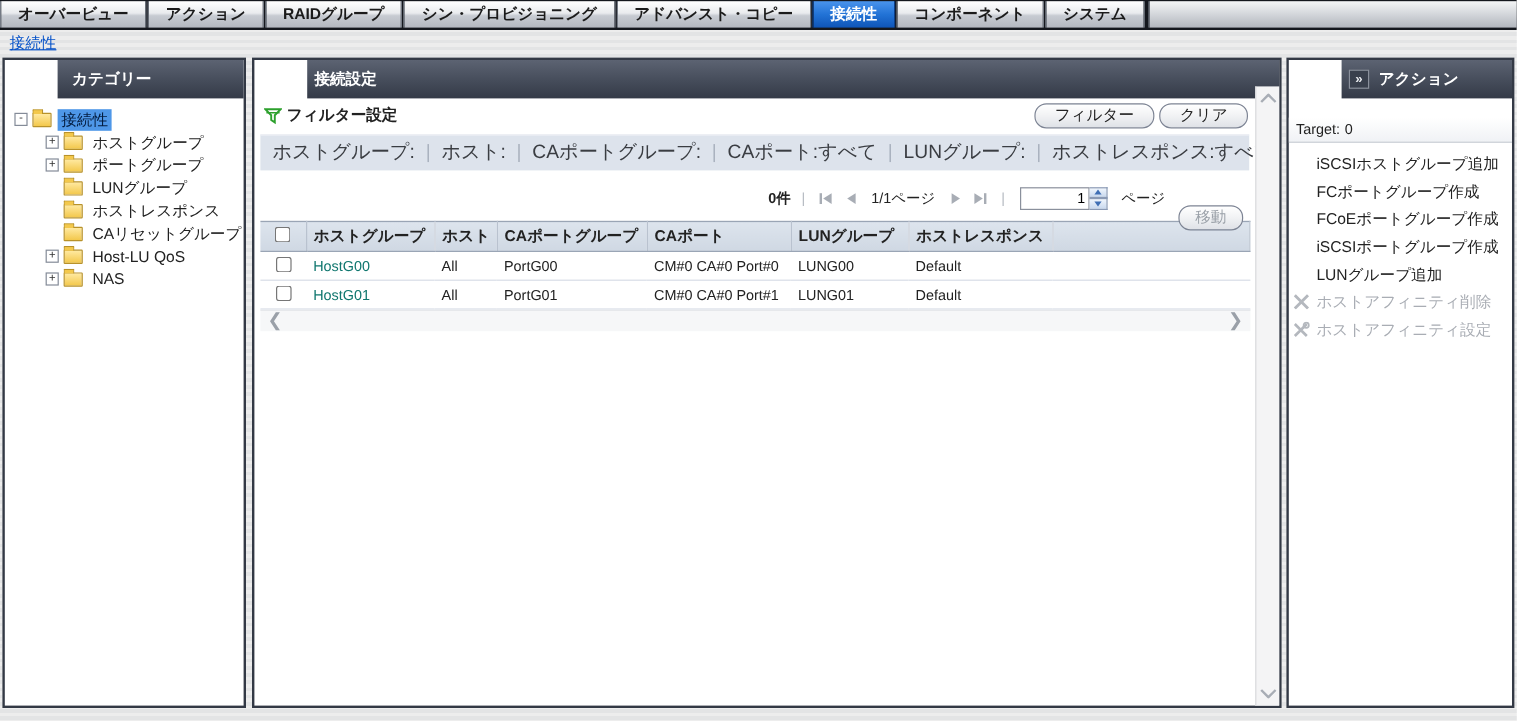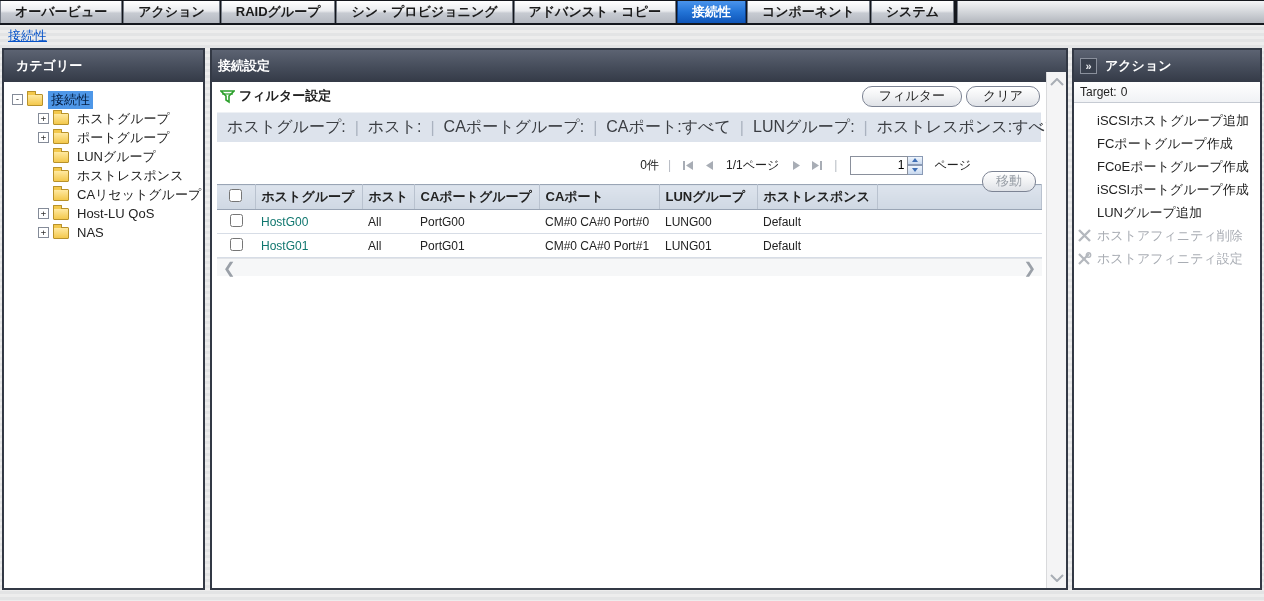--- a/index.html
+++ b/index.html
@@ -33,21 +33,21 @@
   .breadcrumb-bar { position:absolute; left:0; top:25px; width:1264px; height:22px;
     display:flex; align-items:center; padding-left:8px; }
   .breadcrumb-link { color:#0652c8; text-decoration:underline; font-size:13px; cursor:pointer; }
 
   
   .panel { position:absolute; top:48px; bottom:11px; background:#ffffff;
     border:2px solid #333945; }
   .panel-header { height:22px;
     background:linear-gradient(180deg,#5c6372 0%,#454c5a 55%,#343a47 100%);
     color:#ffffff; font-size:13px; font-weight:bold;
-    display:flex; align-items:center; padding:16px 6px; }
+    display:flex; align-items:center; padding:16px 6px;margin-left:44px; }
 
   .panel-left  { left:2px;    width:203px; }
   .panel-main  { left:210px;  width:858px; }
   .panel-right { left:1072px; width:190px; }
 
   
   .tree { padding:8px 4px 4px 8px; font-size:13px; }
   .tree-row { display:flex; align-items:center; height:19px; cursor:pointer; white-space:nowrap; }
   .tree-indent { width:26px; flex:0 0 26px; }
   .expander { width:11px; height:11px; flex:0 0 11px; border:1px solid #848b98; background:#fff;
@@ -76,21 +76,21 @@
     font-size:13px; color:#222; cursor:pointer; font-family:inherit; }
   .btn.disabled { color:#9aa0a8; padding:0 13px;margin-top:32px; }
 
   .filter-summary { margin:2px 5px 0 5px; background:#dde3ec; border-top:1px solid #eef1f5;
     height:30px; display:flex; align-items:center; padding:0 10px; color:#3a3d42; font-size:16px; }
   .filter-summary .fitem { white-space:nowrap; }
   .filter-summary .fsep { margin:0 9px; color:#aab2bf; }
 
   .pager { display:flex; align-items:center; justify-content:flex-end;
     margin:12px 10px 8px 0; height:22px; gap:5px; }
-  .pager .count { font-weight:normal;margin-left:22px; }
+  .pager .count { font-weight:bold;margin-left:22px; }
   .pager .psep { color:#b5bac2; margin:0 4px; }
   .pgbtn { display:flex; align-items:center; justify-content:center; width:16px; height:16px; cursor:pointer; }
   .pageinfo { margin:0 4px; }
   .spinbox { display:inline-flex; align-items:stretch; margin-left:4px; }
   .spin-input { width:58px; height:19px; border:1px solid #8a909c; font-size:12px;
     text-align:right; padding-right:3px; font-family:inherit; }
   .spin-btns { display:flex; flex-direction:column; width:15px; }
   .spin-btn { flex:1; border:1px solid #8a9ab5; border-left:none;
     background:linear-gradient(180deg,#f0f6fd,#c8d8ee); display:flex; align-items:center;
     justify-content:center; cursor:pointer; padding:0; }
@@ -117,21 +117,21 @@
     display:flex; align-items:center; justify-content:space-between; padding:0 6px;
     color:#9aa0a8; font-size:15px; }
   .hscroll span { cursor:pointer; line-height:14px; }
 
   
   .collapse-btn { width:17px; height:16px; background:#39404d; border:1px solid #8a909c;
     color:#e8eaee; font-size:11px; display:flex; align-items:center; justify-content:center;
     margin-right:8px; cursor:pointer; }
   .target-bar { height:21px; background:linear-gradient(180deg,#ffffff,#f0f2f5);
     border-bottom:1px solid #c6cbd3; display:flex; align-items:center; padding-left:6px;
-    font-size:12px; gap:4px; }
+    font-size:12px; gap:4px;margin-top:16px; }
   .action-list { padding-top:6px; }
   .action-item { display:flex; align-items:center; height:23px; padding-left:4px;
     font-size:13px; cursor:pointer; white-space:nowrap; }
   .action-icon { width:16px; flex:0 0 16px; display:flex; align-items:center; margin-right:3px; }
   .action-item.disabled { color:#a9adb4; cursor:default; }
 </style>
 </head>
 <body>
 
 <div class="tabbar">

